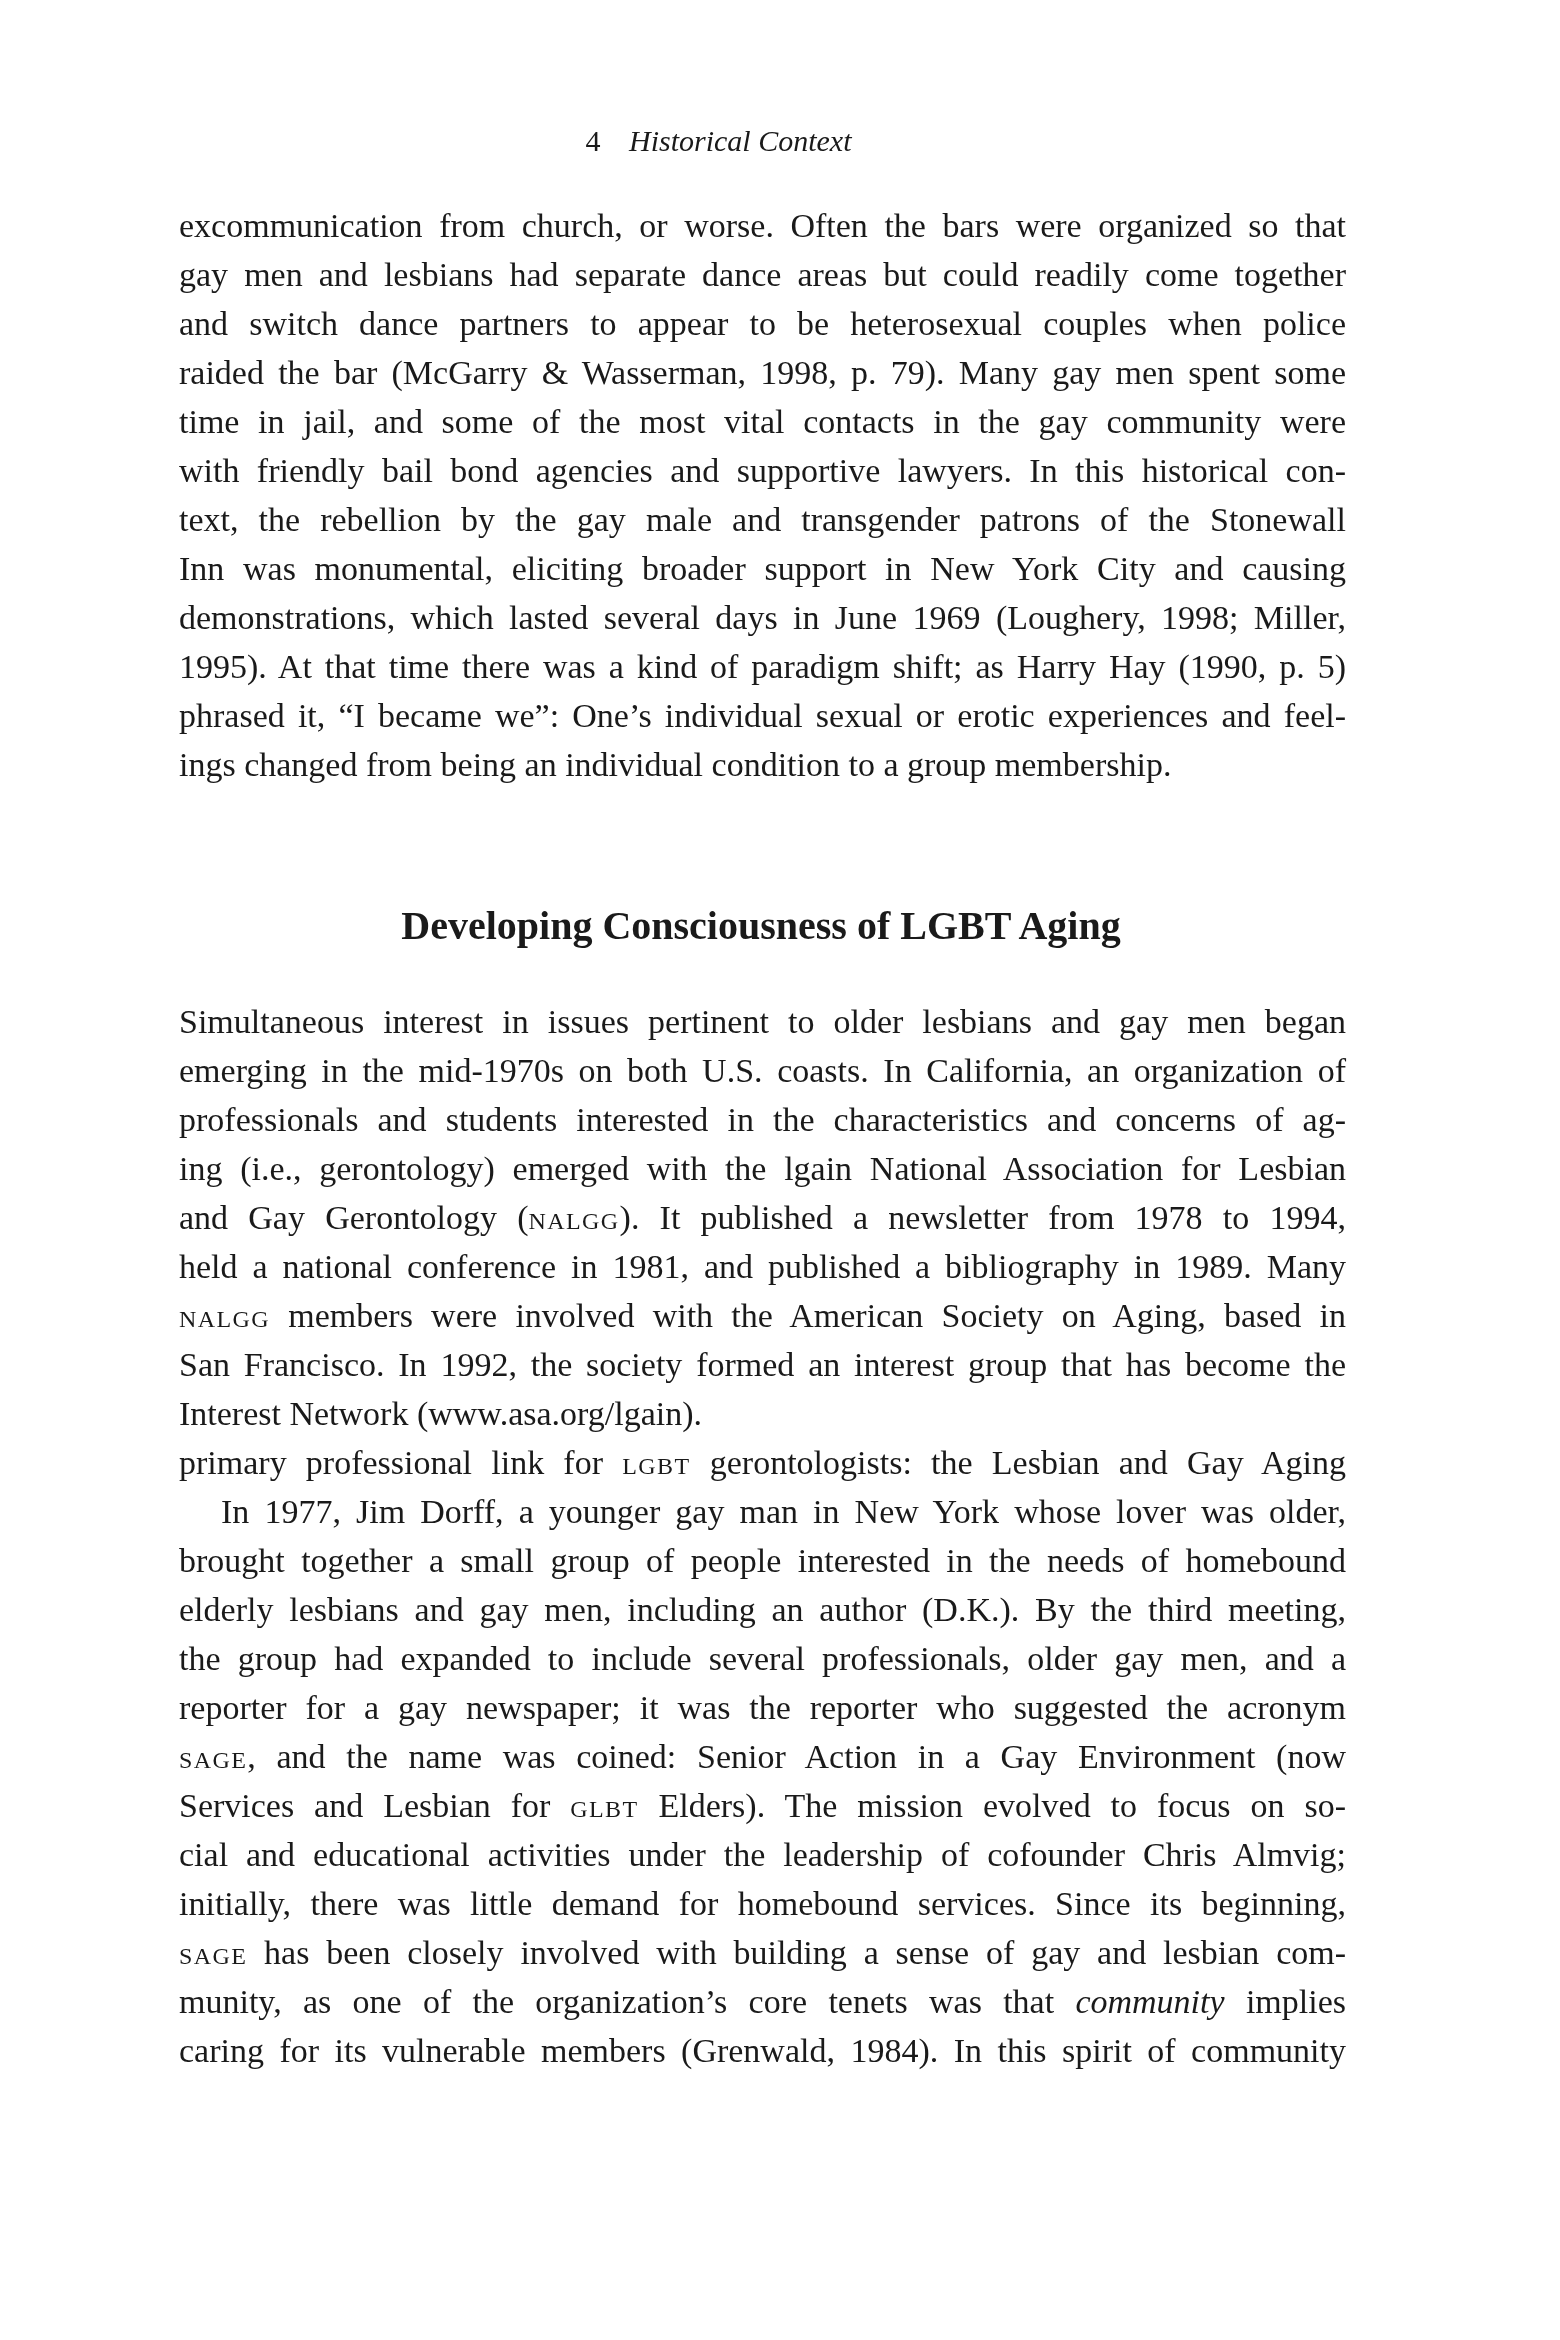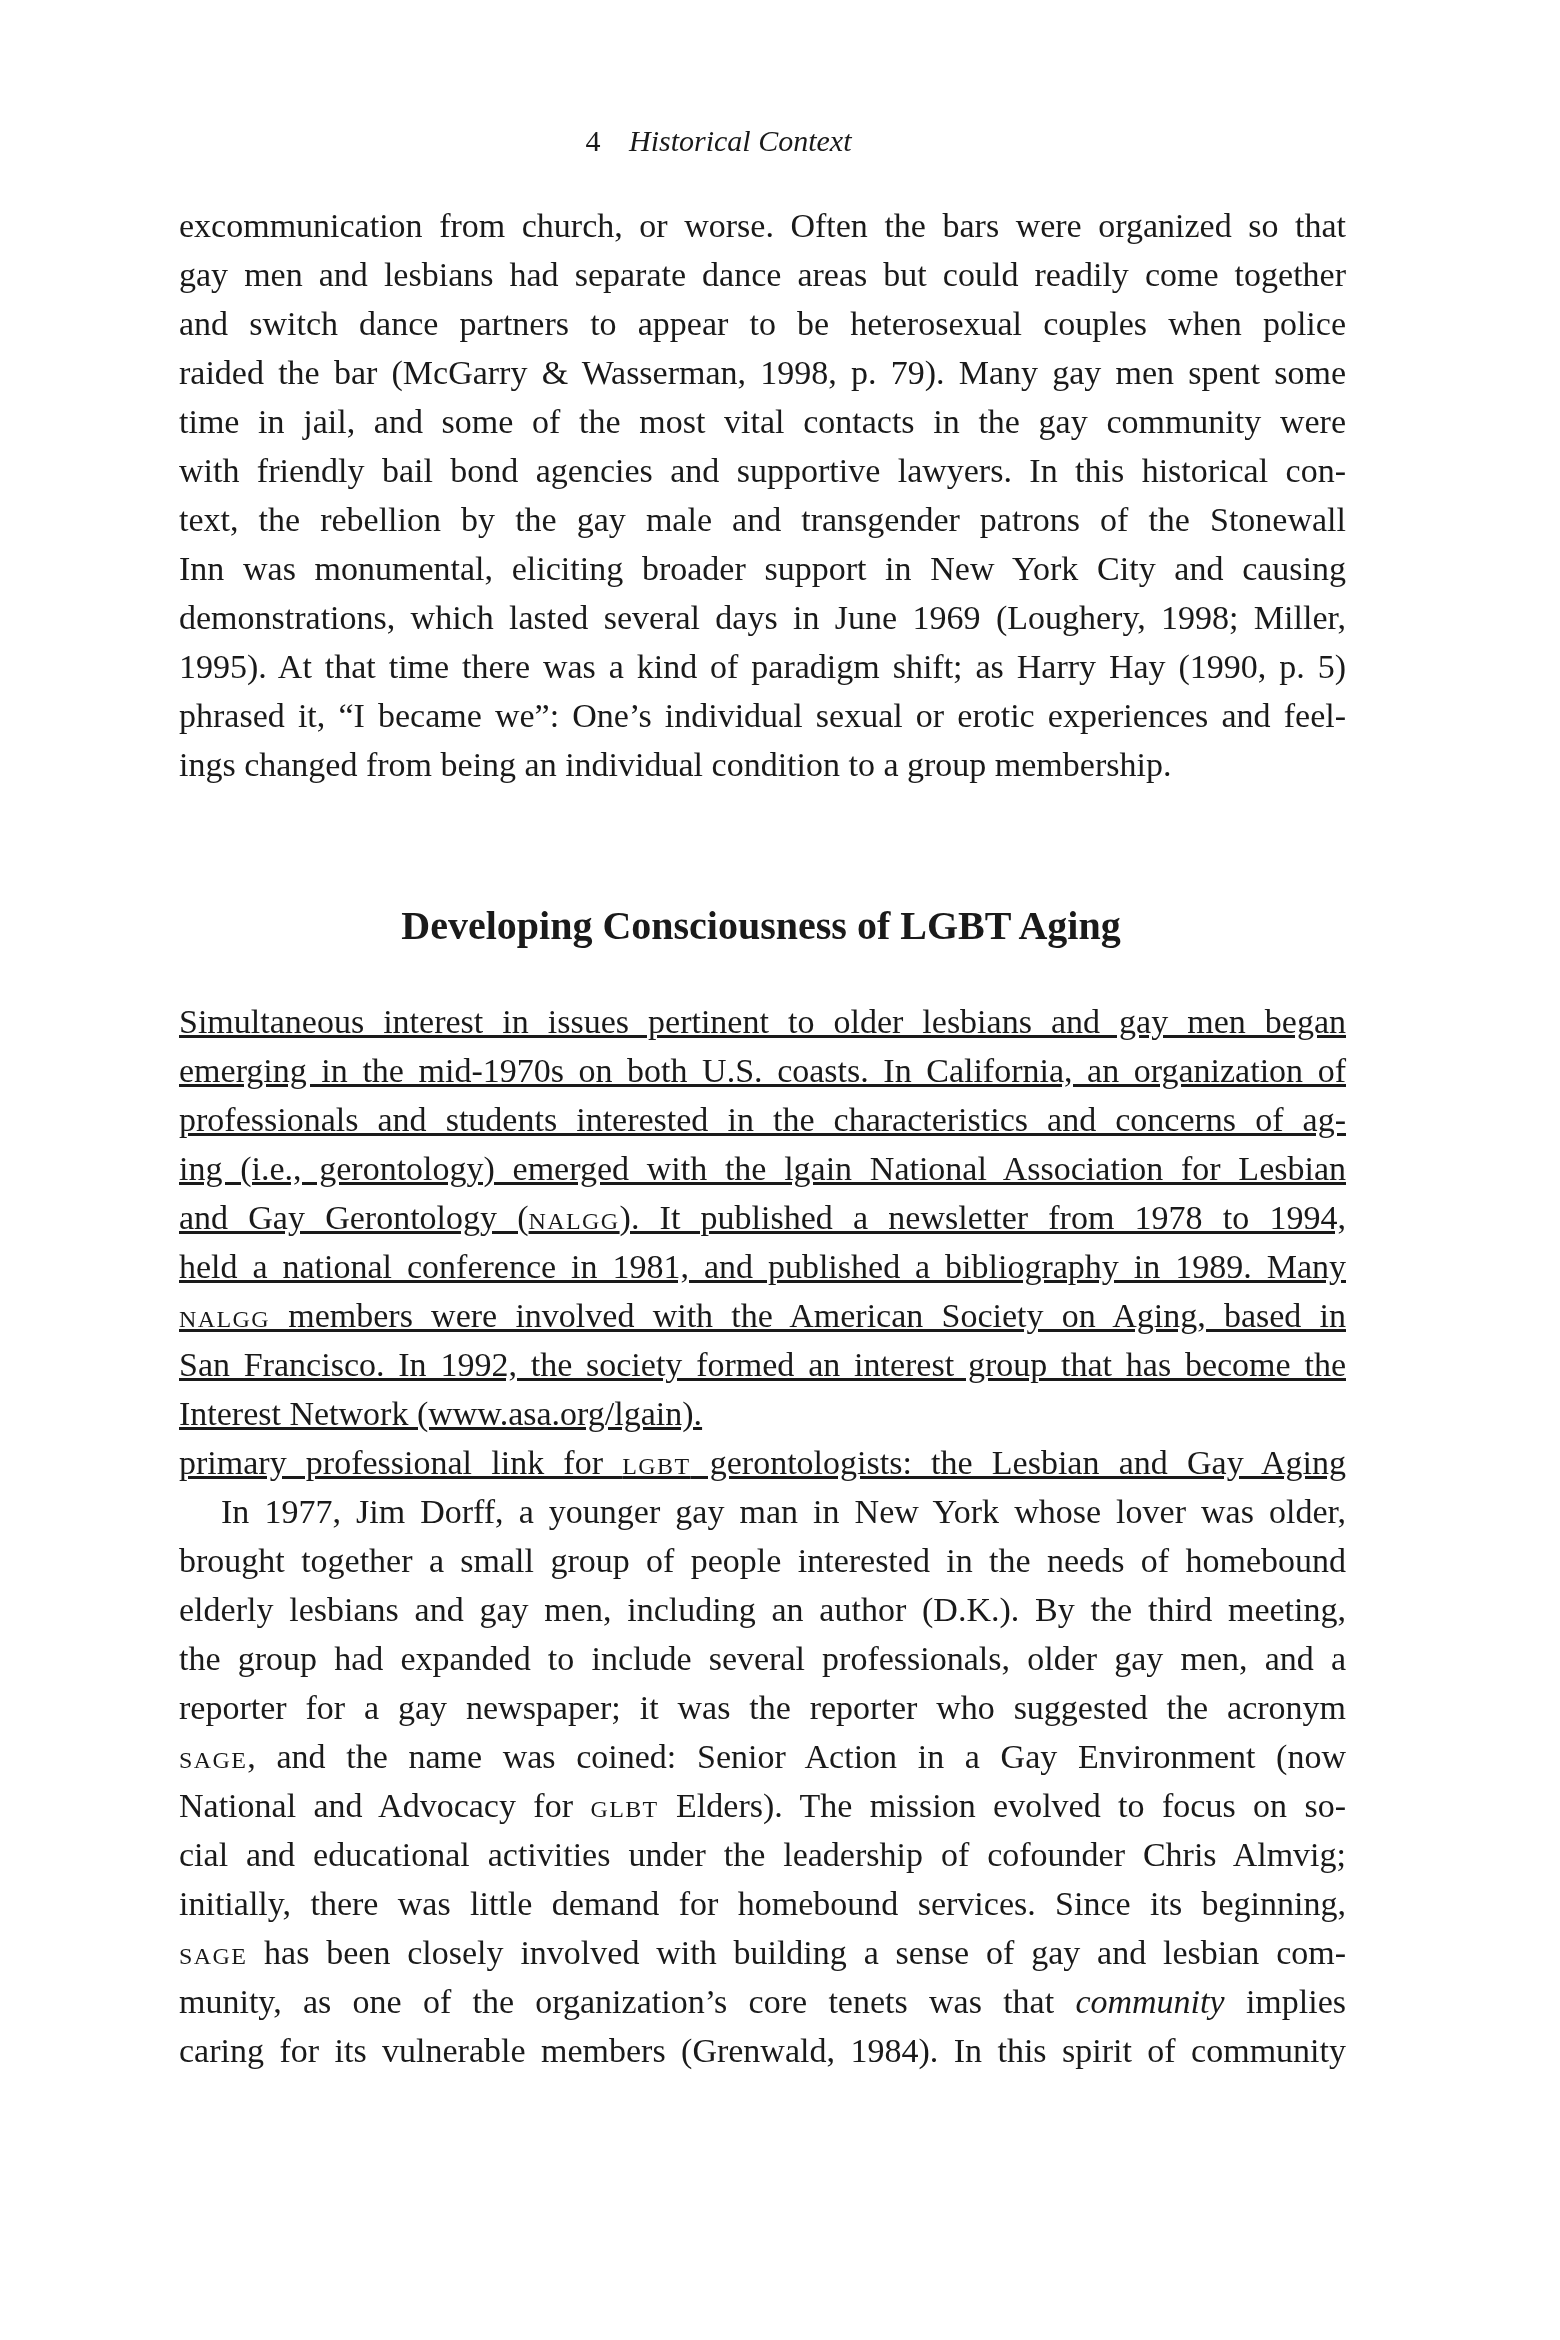--- a/index.html
+++ b/index.html
@@ -37,40 +37,40 @@
   <div class="line">text, the rebellion by the gay male and transgender patrons of the Stonewall</div>
   <div class="line">Inn was monumental, eliciting broader support in New York City and causing</div>
   <div class="line">demonstrations, which lasted several days in June 1969 (Loughery, 1998; Miller,</div>
   <div class="line">1995). At that time there was a kind of paradigm shift; as Harry Hay (1990, p. 5)</div>
   <div class="line">phrased it, “I became we”: One’s individual sexual or erotic experiences and feel-</div>
   <div class="line last">ings changed from being an individual condition to a group membership.</div>
 </div>
 
 <div class="heading">Developing Consciousness of LGBT Aging</div>
 
-<div class="block" style="top:997px;text-decoration:underline;">
+<div class="block" style="top:997px;">
   <div class="line">Simultaneous interest in issues pertinent to older lesbians and gay men began</div>
   <div class="line">emerging in the mid-1970s on both U.S. coasts. In California, an organization of</div>
   <div class="line">professionals and students interested in the characteristics and concerns of ag-</div>
   <div class="line">ing (i.e., gerontology) emerged with the lgain National Association for Lesbian</div>
   <div class="line"><span>and Gay Gerontology (</span><span class="sc">NALGG</span><span>). It published a newsletter from 1978 to 1994,</span></div>
   <div class="line">held a national conference in 1981, and published a bibliography in 1989. Many</div>
   <div class="line"><span class="sc">NALGG</span><span> members were involved with the American Society on Aging, based in</span></div>
   <div class="line">San Francisco. In 1992, the society formed an interest group that has become the</div>
   <div class="line last">Interest Network (www.asa.org/lgain).</div>
   <div class="line"><span>primary professional link for </span><span class="sc">LGBT</span><span> gerontologists: the Lesbian and Gay Aging</span></div>
 </div>
 
 <div class="block" style="top:1487px;">
   <div class="line indent">In 1977, Jim Dorff, a younger gay man in New York whose lover was older,</div>
   <div class="line">brought together a small group of people interested in the needs of homebound</div>
   <div class="line">elderly lesbians and gay men, including an author (D.K.). By the third meeting,</div>
   <div class="line">the group had expanded to include several professionals, older gay men, and a</div>
   <div class="line">reporter for a gay newspaper; it was the reporter who suggested the acronym</div>
   <div class="line"><span class="sc">SAGE</span><span>, and the name was coined: Senior Action in a Gay Environment (now</span></div>
-  <div class="line"><span>National and Advocacy for </span><span class="sc">GLBT</span><span> Elders). The mission evolved to focus on so-</span></div>
+  <div class="line"><span>Services and Lesbian for </span><span class="sc">GLBT</span><span> Elders). The mission evolved to focus on so-</span></div>
   <div class="line">cial and educational activities under the leadership of cofounder Chris Almvig;</div>
   <div class="line">initially, there was little demand for homebound services. Since its beginning,</div>
   <div class="line"><span class="sc">SAGE</span><span> has been closely involved with building a sense of gay and lesbian com-</span></div>
   <div class="line"><span>munity, as one of the organization’s core tenets was that </span><i>community</i><span> implies</span></div>
   <div class="line">caring for its vulnerable members (Grenwald, 1984). In this spirit of community</div>
 </div>
 
 
 </body></html>

